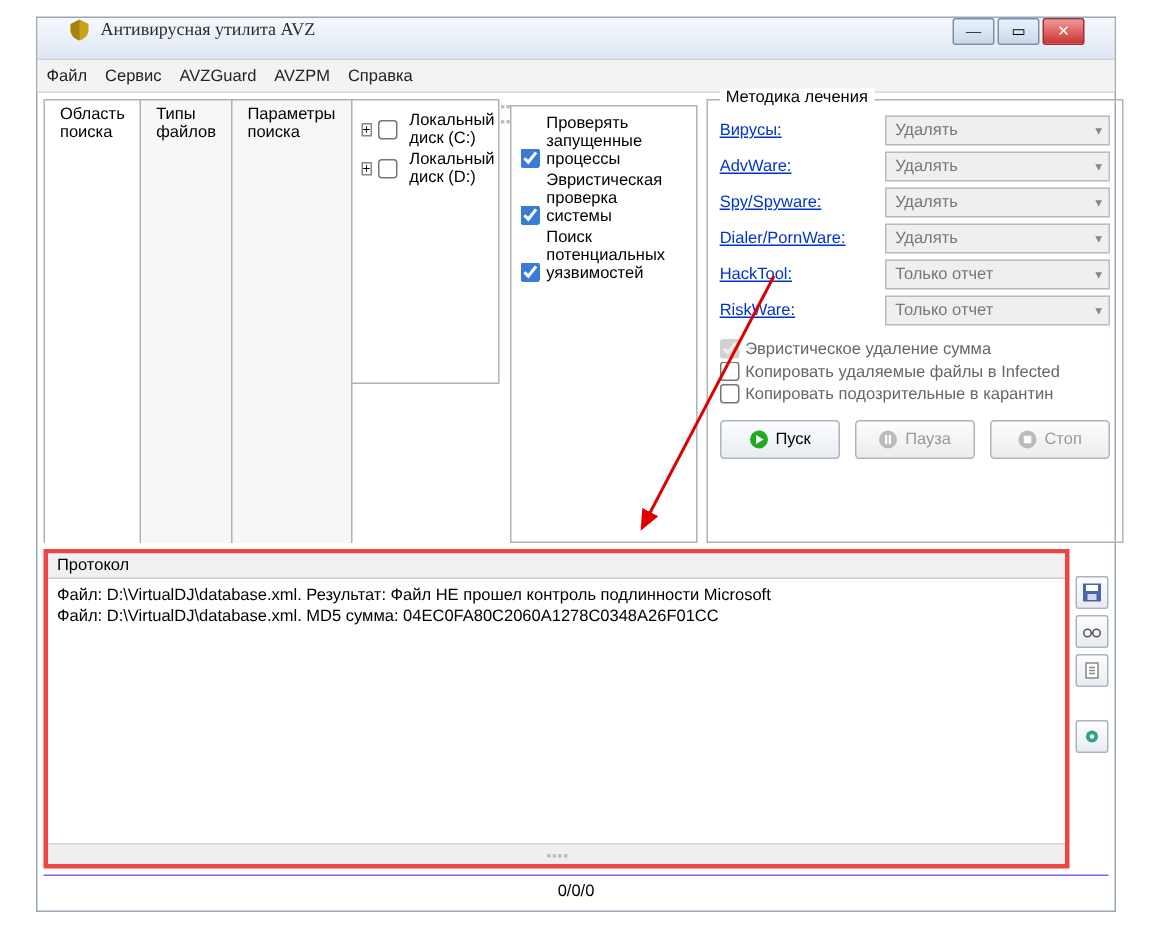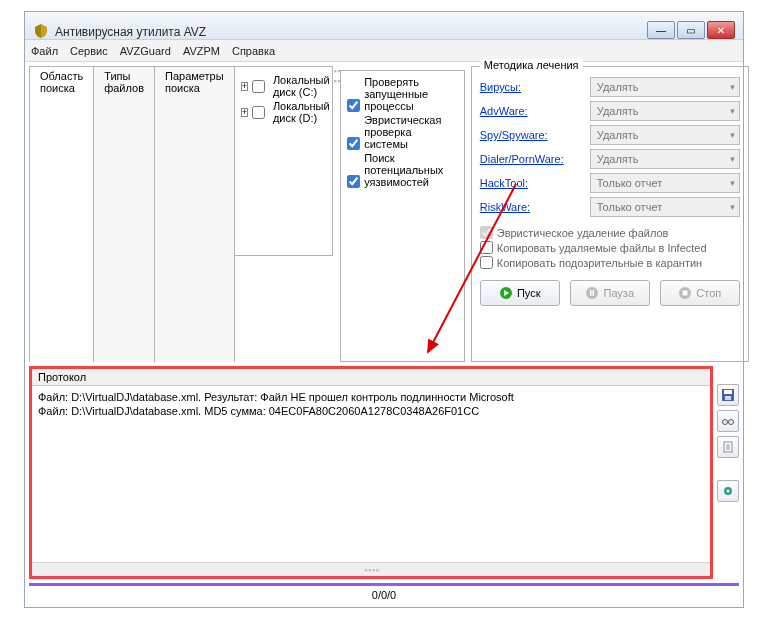--- a/index.html
+++ b/index.html
@@ -1,18 +1,18 @@
 <!DOCTYPE html>
 <html><head>
 <meta charset="utf-8">
 <style>
 * { box-sizing: border-box; margin: 0; padding: 0; }
 body { font-family: "Segoe UI", Tahoma, sans-serif; font-size: 11px; background: #fff; width: 770px; height: 631px; position: relative; }
 .outer { position: absolute; left: 24px; top: 11px; width: 720px; height: 597px; border: 1px solid #9aa7b8; background: #fff; }
-.titlebar { height: 28px; background: linear-gradient(to bottom,#f6f9fc 0,#dee7f3 100%); border-bottom: 1px solid #c5d1e1; display: flex; align-items: flex-end; padding: 0 8px; }
+.titlebar { height: 28px; background: linear-gradient(to bottom,#f6f9fc 0,#dee7f3 100%); border-bottom: 1px solid #c5d1e1; display: flex; align-items: flex-start; padding: 0 20px; font-family: Liberation Serif, serif; }
 .titlebar-icon { width: 16px; height: 16px; margin-right: 6px; }
 .title-text { flex: 1; color: #2b2b2b; font-size: 12px; }
 .winbtns { display: flex; gap: 2px; }
 .winbtn { width: 28px; height: 18px; border: 1px solid #7a8fab; border-radius: 2px; display: flex; align-items: center; justify-content: center; background: linear-gradient(#eaf1fb,#cbd8ea); font-size: 10px; cursor: pointer; }
 .winbtn.close { background: linear-gradient(#e99,#c33); border-color: #933; color: #fff; }
 .menubar { height: 22px; background: #f3f3f3; border-bottom: 1px solid #d8d8d8; display: flex; align-items: center; padding: 0 6px; gap: 12px; color: #222; }
 .menubar span { cursor: pointer; }
 .body { display: flex; flex-direction: column; height: calc(100% - 50px); padding: 4px; gap: 4px; }
 .top { display: flex; gap: 6px; }
 
@@ -45,21 +45,21 @@
 
 .proto-wrap { flex: 1; display: flex; gap: 4px; }
 .proto-frame { flex: 1; border: 3px solid #ef4444; display: flex; flex-direction: column; }
 .proto-head { padding: 2px 6px; background: #f0f0f0; border-bottom: 1px solid #ccc; font-size: 11px; }
 .proto-body { flex: 1; background: #fff; padding: 4px 6px; font-size: 11px; line-height: 14px; overflow: auto; white-space: nowrap; }
 .proto-scroll { height: 14px; background: #efefef; border-top: 1px solid #d5d5d5; display: flex; align-items: center; justify-content: center; color: #888; font-size: 8px; }
 
 .sidebtns { width: 22px; display: flex; flex-direction: column; gap: 4px; padding-top: 18px; }
 .sidebtn { width: 22px; height: 22px; border: 1px solid #aab3c0; background: linear-gradient(#fdfdfe,#e8ecf2); border-radius: 2px; display: flex; align-items: center; justify-content: center; cursor: pointer; font-size: 12px; }
 
-.status { height: 20px; border-top: 3px solid #8b5cf6; display: flex; align-items: center; justify-content: center; font-size: 11px; }
+.status { height: 20px; border-top: 1px solid #8b5cf6; display: flex; align-items: center; justify-content: center; font-size: 11px; }
 
 input[type=checkbox] { width: 13px; height: 13px; accent-color: #3a7bd5; }
 
 .arrow { position: absolute; left: 408px; top: 174px; pointer-events: none; z-index: 50; }
 .grip { color: #bbb; letter-spacing: -1px; font-size: 9px; }
 </style>
 </head>
 <body>
 
 <div class="outer">
@@ -155,21 +155,21 @@
               <div class="treat-select">Только отчет</div>
             </div>
           <div class="treat-row">
               <span class="treat-label">RiskWare:</span>
               <div class="treat-select">Только отчет</div>
             </div>
 
           <div class="right-checks">
             <label>
                 <input type="checkbox" checked="" disabled="" style="">
-                <span>Эвристическое удаление файлов</span>
+                <span>Эвристическое удаление сумма</span>
               </label>
             <label>
                 <input type="checkbox" style="">
                 <span>Копировать удаляемые файлы в  Infected</span>
               </label>
             <label>
                 <input type="checkbox" style="">
                 <span>Копировать подозрительные в  карантин</span>
               </label>
           </div>

